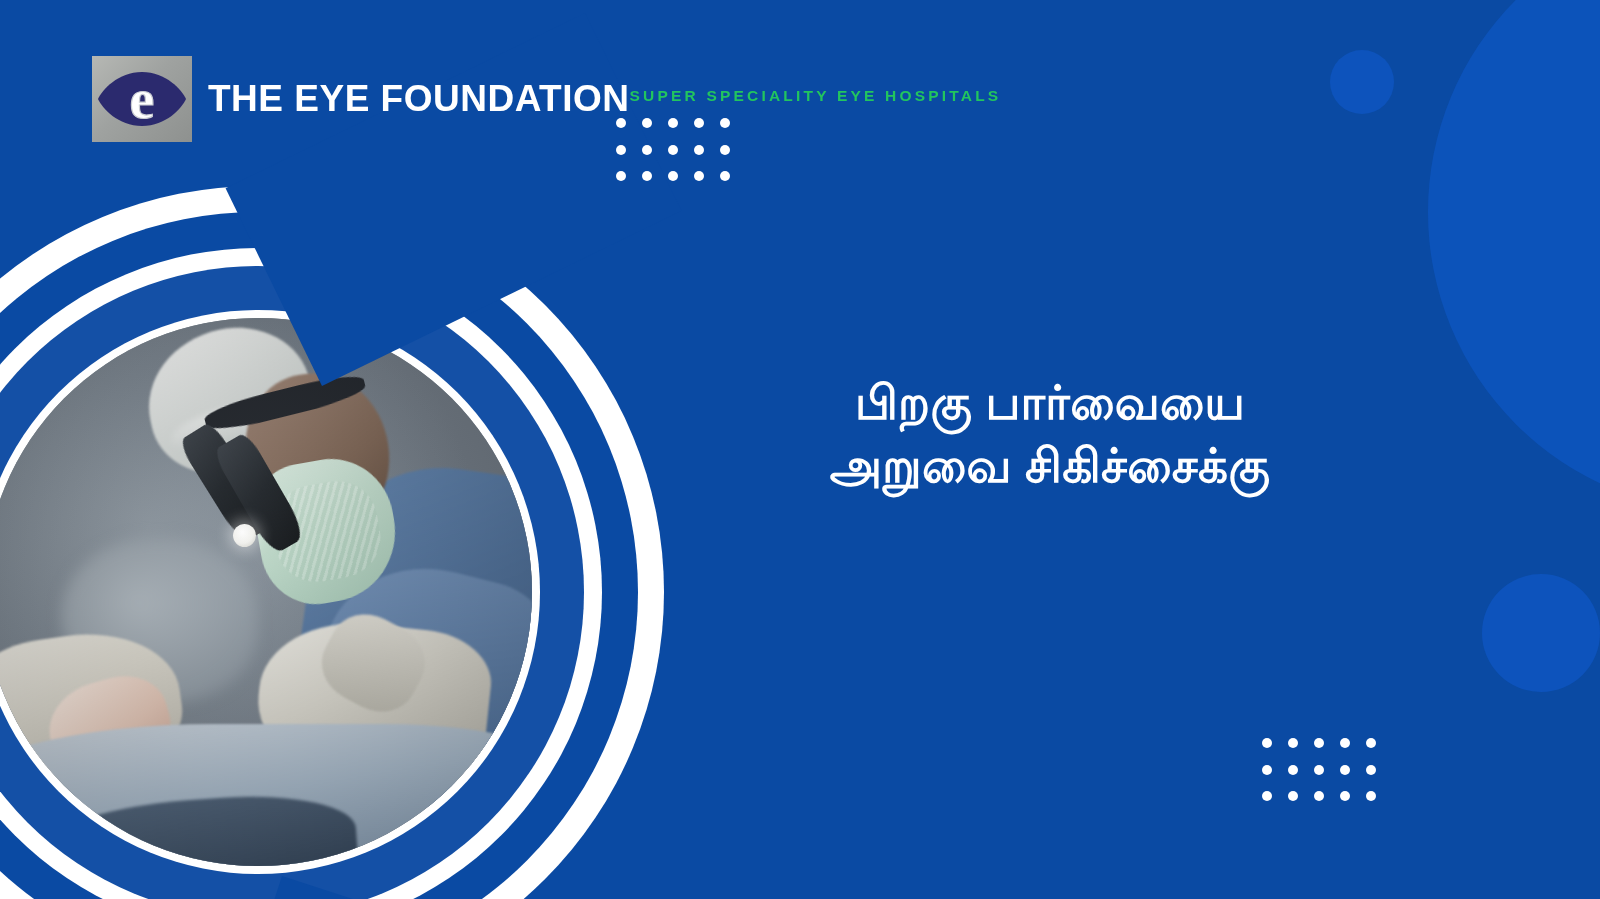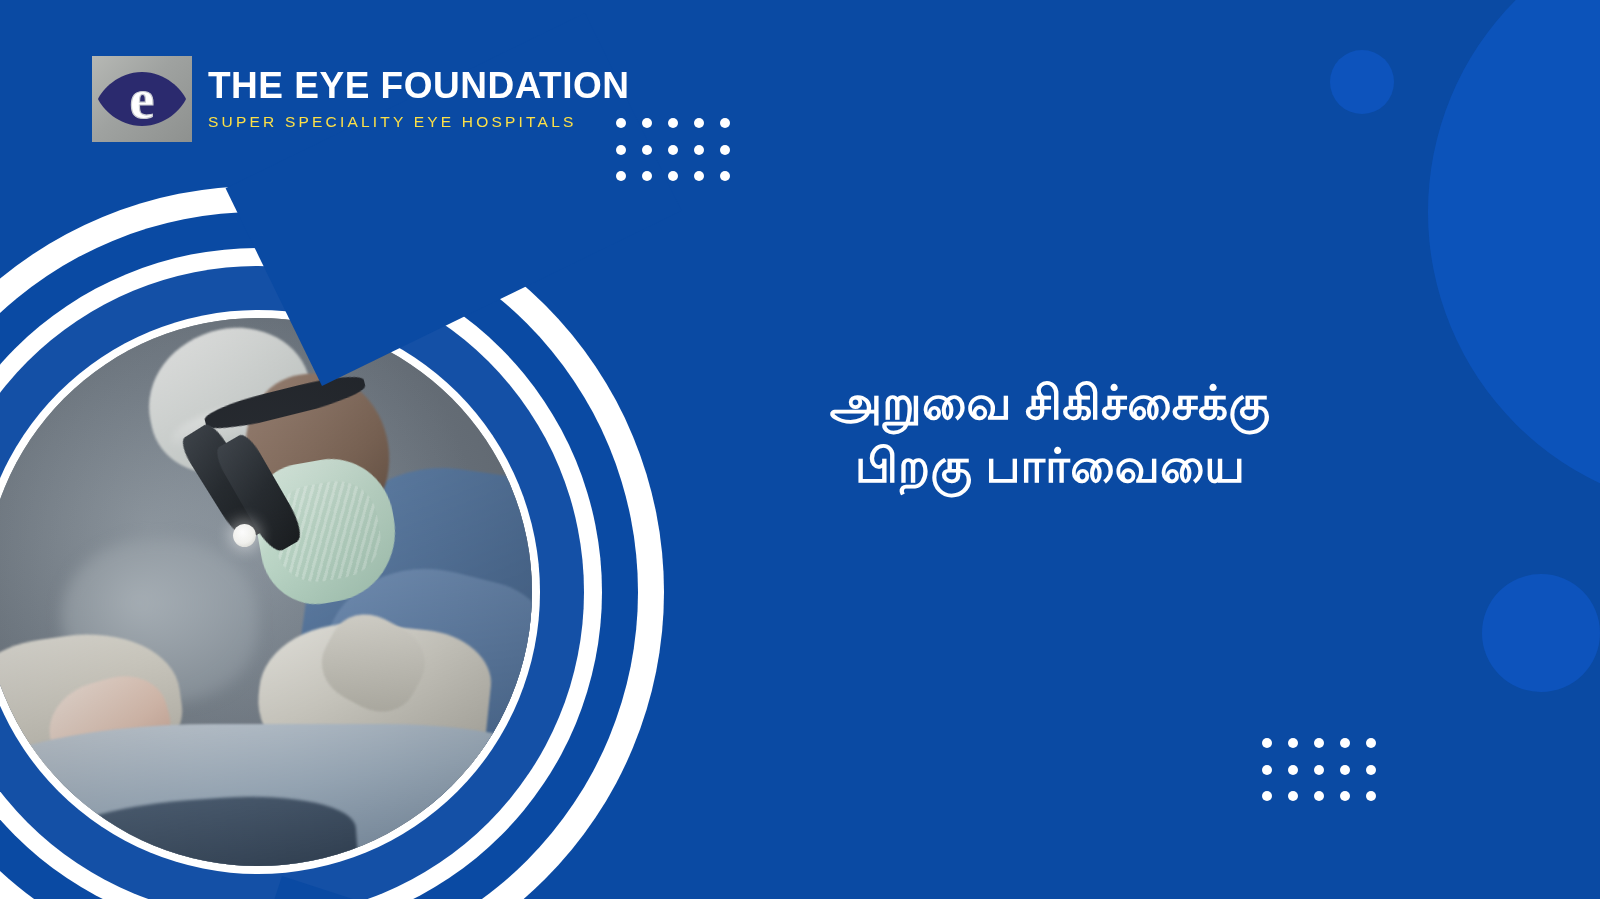--- a/index.html
+++ b/index.html
@@ -343,35 +343,35 @@
     width: 100px;
     height: 86px;
     background: linear-gradient(135deg, #b6b8b4 0%, #9fa2a0 45%, #8e918f 100%);
     display: flex;
     align-items: center;
     justify-content: center;
   }
   .logo-mark svg { display: block; }
   .logo-text {
     display: flex;
-    flex-direction: column;
+    flex-direction: row;
     justify-content: center;
   }
   .logo-title {
     color: #ffffff;
     font-size: 37px;
     font-weight: bold;
     letter-spacing: .5px;
     line-height: 1.05;
     white-space: nowrap;
   }
   .logo-sub {
-    color: #fde047;
+    color: #22c55e;
     font-size: 15.5px;
-    font-weight: normal;
+    font-weight: bold;
     letter-spacing: 3.2px;
     margin-top: 7px;
     white-space: nowrap;
   }
 
   
   .headline {
     position: absolute;
     left: 700px;
     top: 372px;
@@ -472,17 +472,17 @@
     <span class="dot"></span>
     <span class="dot"></span>
     <span class="dot"></span>
     <span class="dot"></span>
     <span class="dot"></span>
     <span class="dot"></span>
     <span class="dot"></span>
   </div>
 
   <div class="headline">
+    <span class="ln">பிறகு பார்வையை</span>
     <span class="ln">அறுவை சிகிச்சைக்கு</span>
-    <span class="ln">பிறகு பார்வையை</span>
   </div>
 
 </div>
 
 </body></html>

